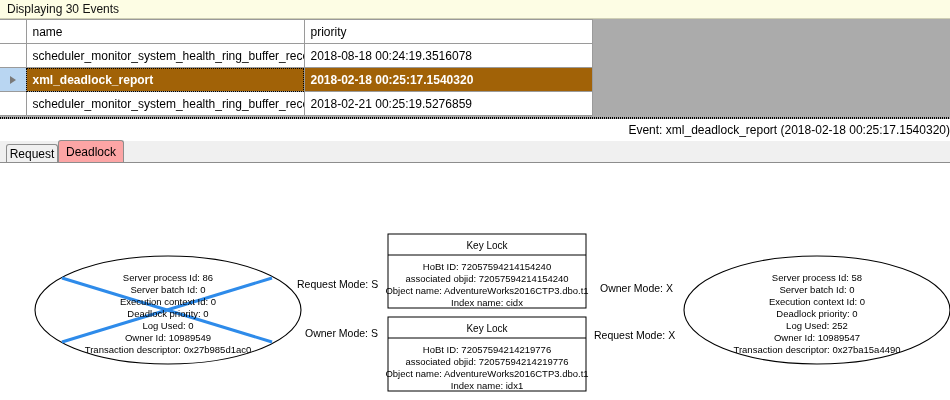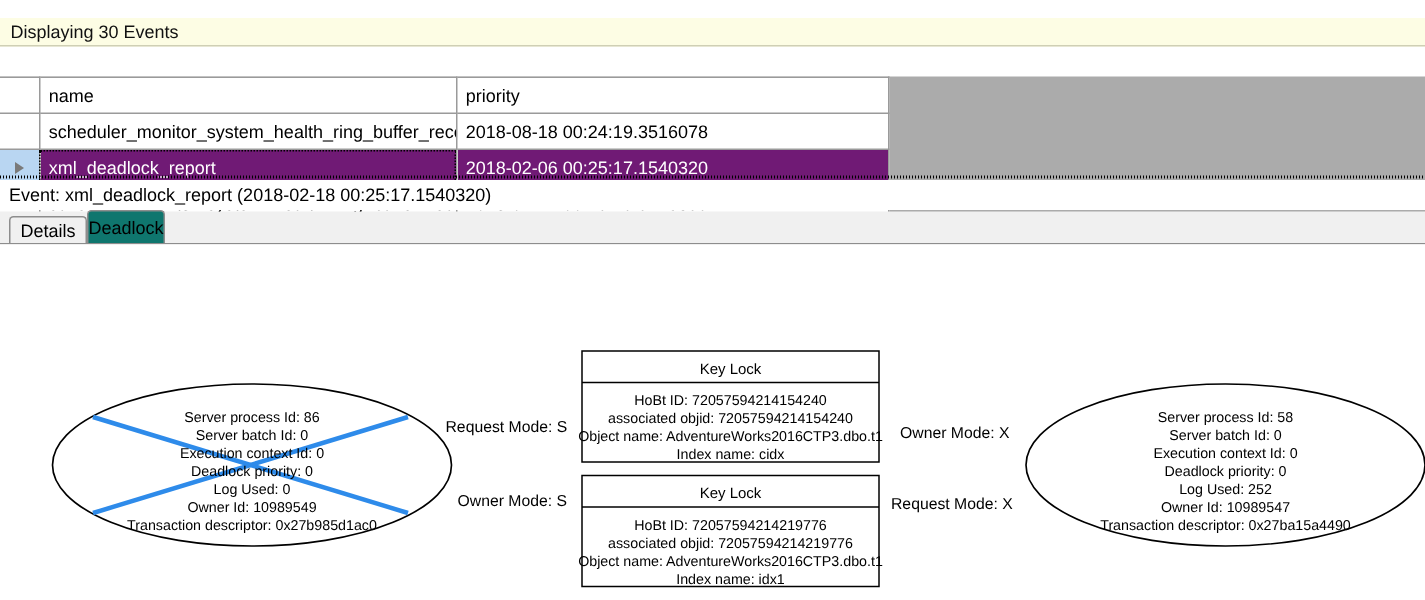--- a/index.html
+++ b/index.html
@@ -14,39 +14,38 @@
     overflow: hidden;
     font-family: "Liberation Sans", sans-serif;
     font-size: 12px;
     color: #000000;
     position: relative;
   }
 
   
   #events-banner {
     position: absolute;
-    left: 0; top: 12px;
+    left: 0; top: 0;
     width: 950px; height: 19px;
     background: #fdfde4;
     border-bottom: 1px solid #cfcfb5;
     box-sizing: border-box;
     display: flex;
     align-items: center;
     padding-left: 7px;
     font-size: 12px;
     color: #111;
   }
 
   
   #grid-region {
     position: absolute;
     left: 0; top: 19px;
     width: 950px; height: 100px;
     background: #ababab;
-    margin-top: 32px;
   }
   table.grid {
     border-collapse: collapse;
     table-layout: fixed;
     width: 592px;
     background: #ffffff;
   }
   table.grid col.c-sel   { width: 26px; }
   table.grid col.c-name  { width: 278px; }
   table.grid col.c-time  { width: 288px; }
@@ -70,22 +69,23 @@
   }
   table.grid td.sel-cell, table.grid th.sel-cell {
     padding-left: 0;
     text-align: center;
   }
   
   tr.row-selected td.sel-cell {
     background: #b9d6f2;
   }
   tr.row-selected td.data-cell {
-    background: #701a75;
+    background: #a16207;
     color: #ffffff;
+    font-weight: bold;
   }
   tr.row-selected td.data-cell.first-sel {
     outline: 1px dotted #000;
     outline-offset: -1px;
   }
   .row-caret {
     display: inline-block;
     width: 0; height: 0;
     border-left: 6px solid #7a7a7a;
     border-top: 4px solid transparent;
@@ -104,20 +104,21 @@
   #event-header {
     position: absolute;
     left: 0; top: 120px;
     width: 950px; height: 20px;
     background: #ffffff;
     display: flex;
     align-items: center;
     padding-left: 6px;
     box-sizing: border-box;
     font-size: 12px;
+    justify-content: flex-end;
   }
 
   
   #tabstrip {
     position: absolute;
     left: 0; top: 141px;
     width: 950px; height: 22px;
     background: #f0f0f0;
     border-bottom: 1px solid #8d8d8d;
     box-sizing: border-box;
@@ -136,23 +137,23 @@
   }
   .tab.inactive {
     left: 6px;
     width: 52px;
     height: 18px;
     background: #f0f0f0;
     color: #000;
   }
   .tab.active {
     left: 58px;
-    width: 52px;
+    width: 66px;
     height: 22px;
-    background: #0f766e;
+    background: #fca5a5;
     color: #000;
     z-index: 3;
   }
 
   
   #graph-canvas {
     position: absolute;
     left: 0; top: 163px;
     width: 950px; height: 237px;
     background: #ffffff;
@@ -225,39 +226,39 @@
       <tr>
         <td class="sel-cell"></td>
         <td class="data-cell">scheduler_monitor_system_health_ring_buffer_recorded</td>
         <td class="data-cell">2018-08-18 00:24:19.3516078</td>
       </tr>
       <tr class="row-selected">
         <td class="sel-cell">
           <span class="row-caret"></span>
         </td>
         <td class="data-cell first-sel">xml_deadlock_report</td>
-        <td class="data-cell">2018-02-06 00:25:17.1540320</td>
+        <td class="data-cell">2018-02-18 00:25:17.1540320</td>
       </tr>
       <tr>
         <td class="sel-cell"></td>
         <td class="data-cell">scheduler_monitor_system_health_ring_buffer_recorded</td>
         <td class="data-cell">2018-02-21 00:25:19.5276859</td>
       </tr>
     </tbody>
   </table>
 </div>
 <div id="grid-focus-line"></div>
 
 <div id="event-header">
   <span>Event: xml_deadlock_report (2018-02-18 00:25:17.1540320)</span>
 </div>
 
 <div id="tabstrip">
   <div class="tab inactive">
-    <span>Details</span>
+    <span>Request</span>
   </div>
   <div class="tab active">
     <span>Deadlock</span>
   </div>
 </div>
 
 <div id="graph-canvas">
   <svg id="graph-svg" width="950" height="237" viewBox="0 0 950 237" xmlns="http://www.w3.org/2000/svg">
 
     <defs>

